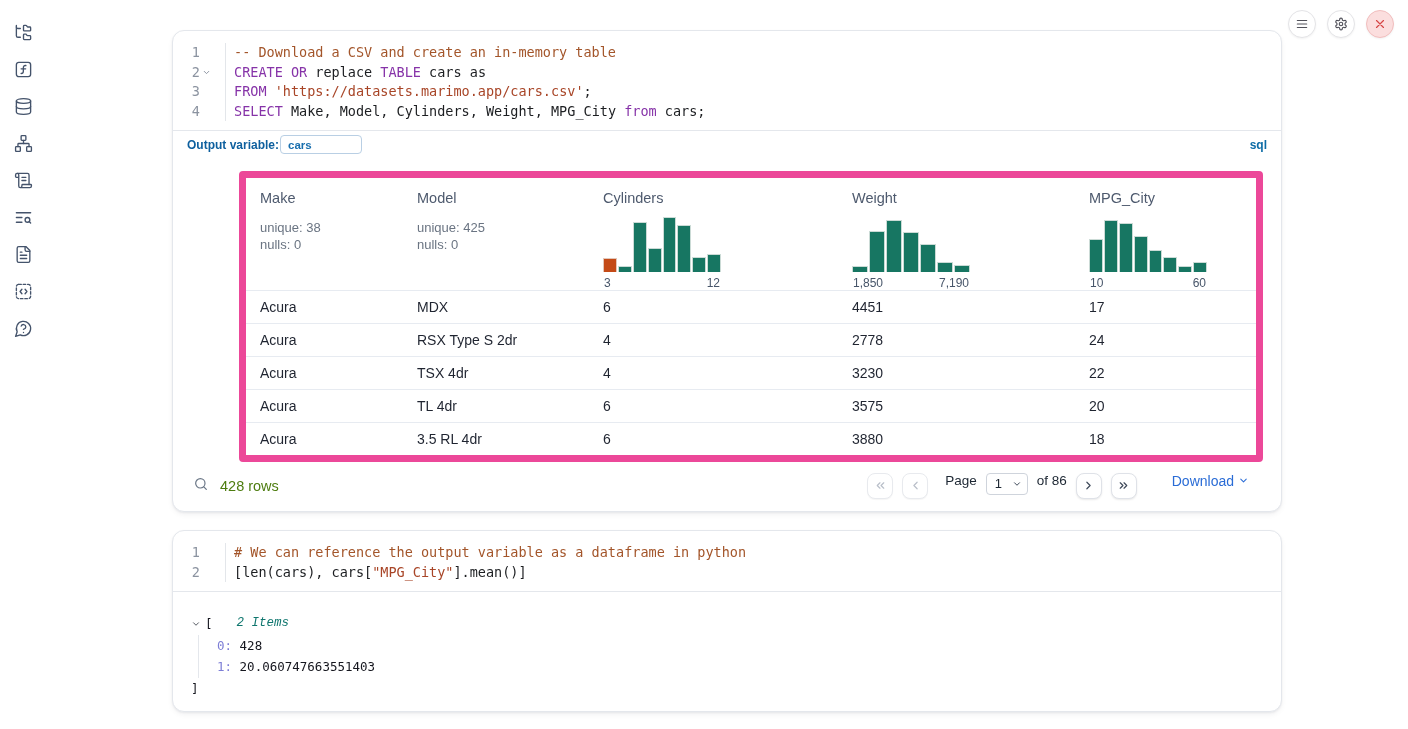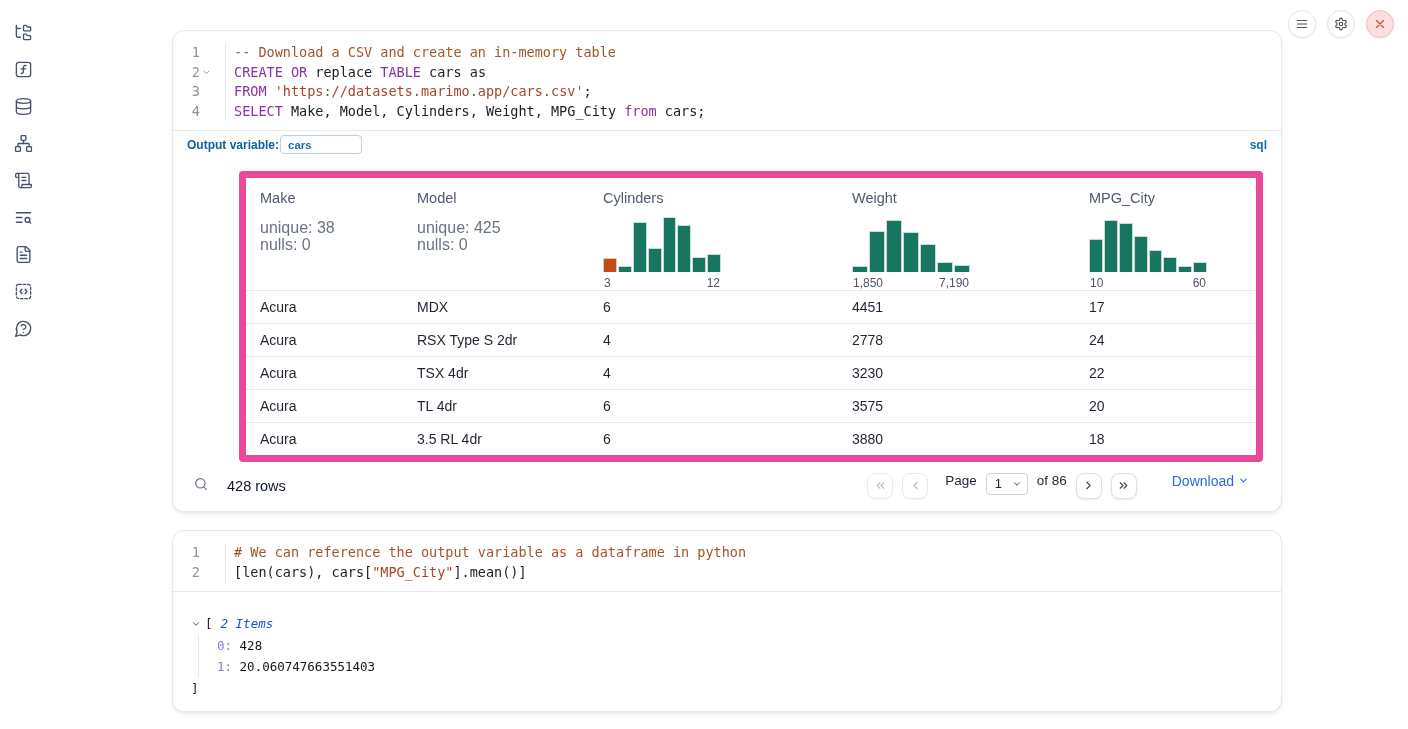--- a/index.html
+++ b/index.html
@@ -48,32 +48,32 @@
     font-size:11.5px; font-weight:bold; color:#1a6fae; padding:0 7px;
     font-family:"Liberation Sans",sans-serif; outline:none; }
   .lang-badge { margin-left:auto; color:#0d6ca6; font-size:12px; font-weight:bold; }
 
   
   .output-zone { padding:13px 18px 0; }
   .data-table { border:7px solid #ec4899; border-radius:4px; overflow:hidden;margin-left:48px; }
   .grid-cols { display:grid; grid-template-columns:157px 186px 249px 237px 1fr; }
   .th { padding:12px 0 0 14px; }
   .col-label { color:#4e5a6e; font-size:14.5px; cursor:pointer; width:max-content; }
-  .col-stats { margin-top:13px; font-size:16px; color:#6a7482; line-height:17px; }
+  .col-stats { margin-top:13px; font-size:13px; color:#6a7482; line-height:17px; }
   .hist { margin-top:11px; width:118px; }
   .hist-bars { display:flex; align-items:flex-end; height:55px; gap:1px; }
   .hist-bar { flex:1; background:#177662; border:1px solid rgba(213,224,220,.95); border-bottom:none; min-height:4px; }
   .hist-bar.orange { background:#c44a17; border-color:rgba(228,205,195,.95); }
   .hist-axis { display:flex; justify-content:space-between; font-size:12px; color:#475569; margin-top:4px; padding:0 1px; }
   .table-row { border-top:1px solid #e7ebf1; height:33px; align-items:center; font-size:14px; color:#1f2430; }
   .td { padding-left:14px; }
 
   
   .table-footer { height:47px; display:flex; align-items:center; padding:0 2px; }
-  .rows-count { color:#0f172a; font-size:14.5px; margin-left:18px; }
+  .rows-count { color:#4d7c0f; font-size:14.5px; margin-left:11px; }
   .search-icon svg { width:16px; height:16px; stroke:#6a7686; fill:none; stroke-width:1.8; stroke-linecap:round; }
   .pager { margin-left:auto; display:flex; align-items:flex-start; gap:9px; }
   .pg-btn { width:26px; height:26px; border-radius:8px; border:1px solid #dfe2e8; background:#fff;
     display:flex; align-items:center; justify-content:center; box-shadow:0 1px 2px rgba(0,0,0,.09); cursor:pointer; }
   .pg-btn svg { width:13px; height:13px; stroke:#3f4a5a; fill:none; stroke-width:2.2; stroke-linecap:round; stroke-linejoin:round; }
   .pg-btn.disabled { box-shadow:0 1px 1px rgba(0,0,0,.04); border-color:#e8eaee; }
   .pg-btn.disabled svg { stroke:#b9bfc9; }
   .page-label, .of-label { font-size:13.5px; color:#1d2733; }
   .page-label { margin-left:8px; }
   .page-select { width:42px; height:22px; border:1px solid #cfd4dc; border-radius:4px; background:#fff;
@@ -83,21 +83,21 @@
   .download-link { margin-left:26px; margin-right:12px; display:flex; align-items:center; gap:4px;
     color:#2a6cd6; font-size:14px; cursor:pointer; }
   .download-link svg { width:11px; height:11px; stroke:#2a6cd6; fill:none; stroke-width:2.2; stroke-linecap:round; stroke-linejoin:round; }
 
   
   .tree-zone { border-top:1px solid #e4e7ec; padding:21px 18px 0;
     font-family:"DejaVu Sans Mono","Liberation Mono",monospace; font-size:12.5px; line-height:21.5px; color:#15161e; }
   .tree-head { display:flex; align-items:center; }
   .tree-head svg { width:10px; height:10px; stroke:#565b63; fill:none; stroke-width:2.4;
     stroke-linecap:round; stroke-linejoin:round; margin-right:4px; cursor:pointer; }
-  .tree-items-label { color:#1d4ed8; font-style:italic; margin-left:8px; }
+  .tree-items-label { color:#0f766e; font-style:italic; margin-left:24px;font-family:Liberation Mono, monospace; }
   .tree-entries { border-left:1px solid #e4e7ec; margin-left:7px; padding-left:18px; }
   .tree-key { color:#7d7ed6; }
 </style>
 </head>
 <body>
 
 <nav class="sidebar">
   <div class="sb-icon">
     <svg viewBox="0 0 24 24">
         <path d="M20 10a1 1 0 0 0 1-1V6a1 1 0 0 0-1-1h-2.5a1 1 0 0 1-.8-.4l-.9-1.2A1 1 0 0 0 15 3h-2a1 1 0 0 0-1 1v5a1 1 0 0 0 1 1Z"></path>

